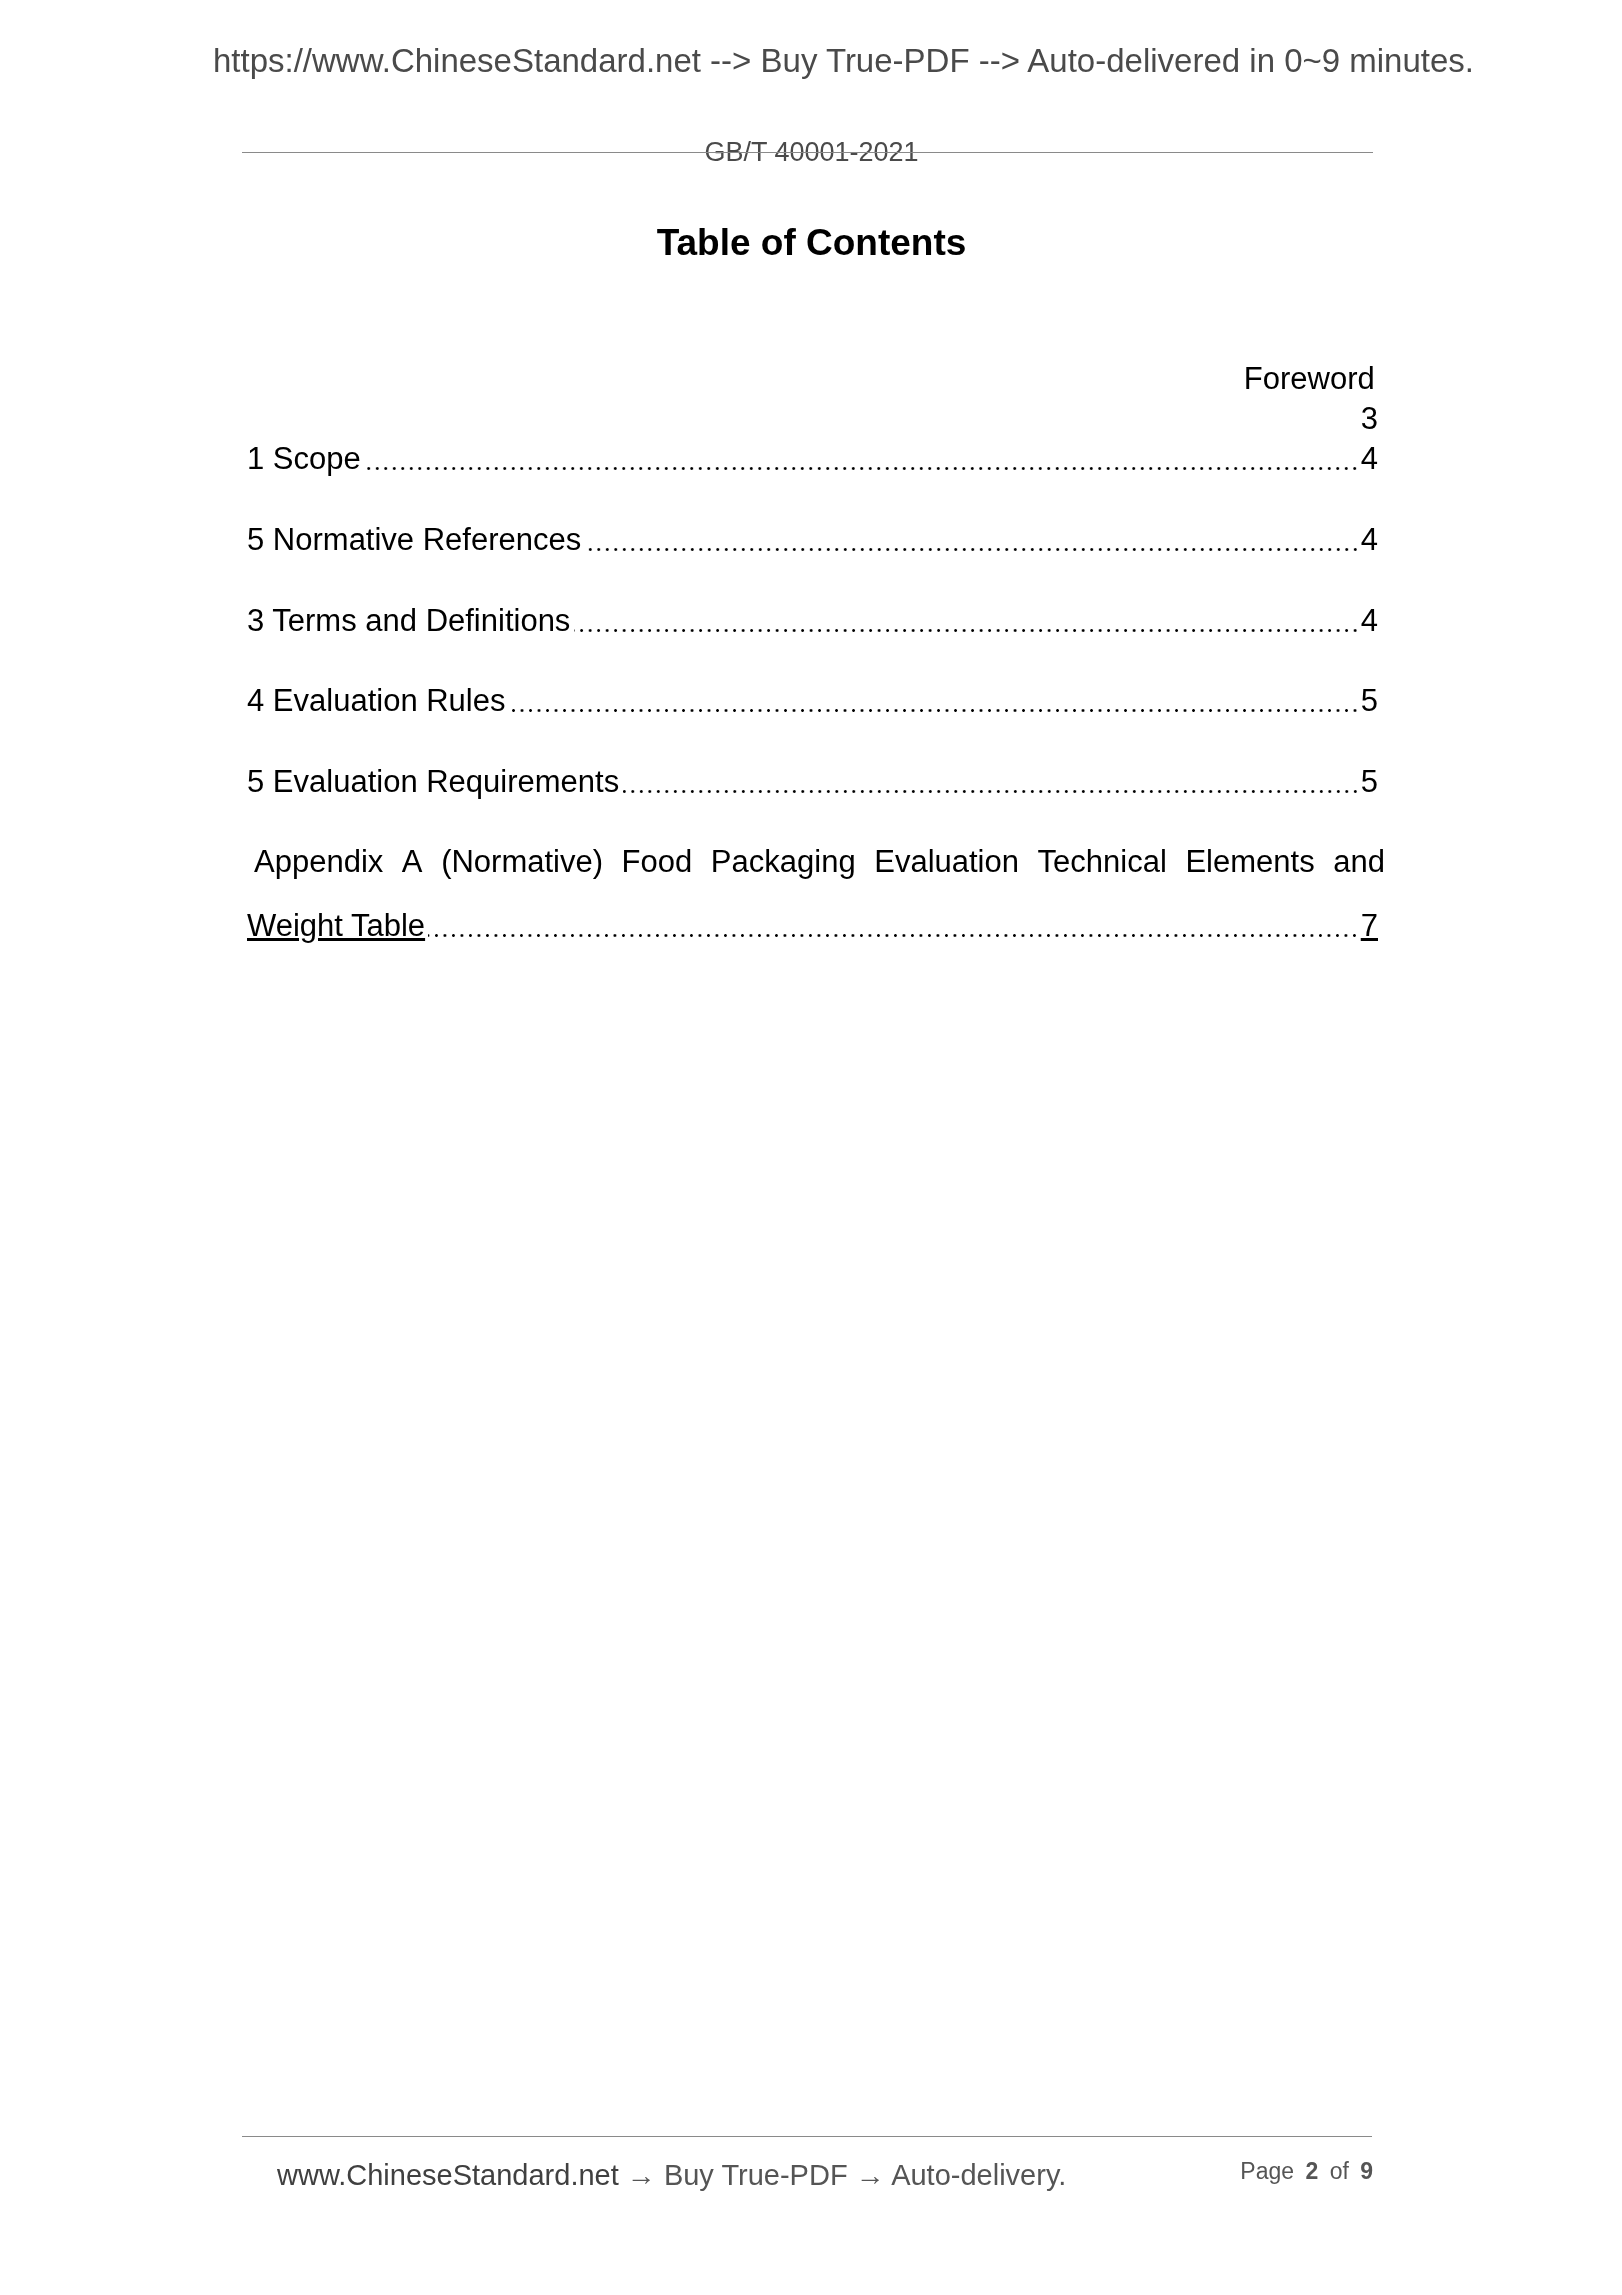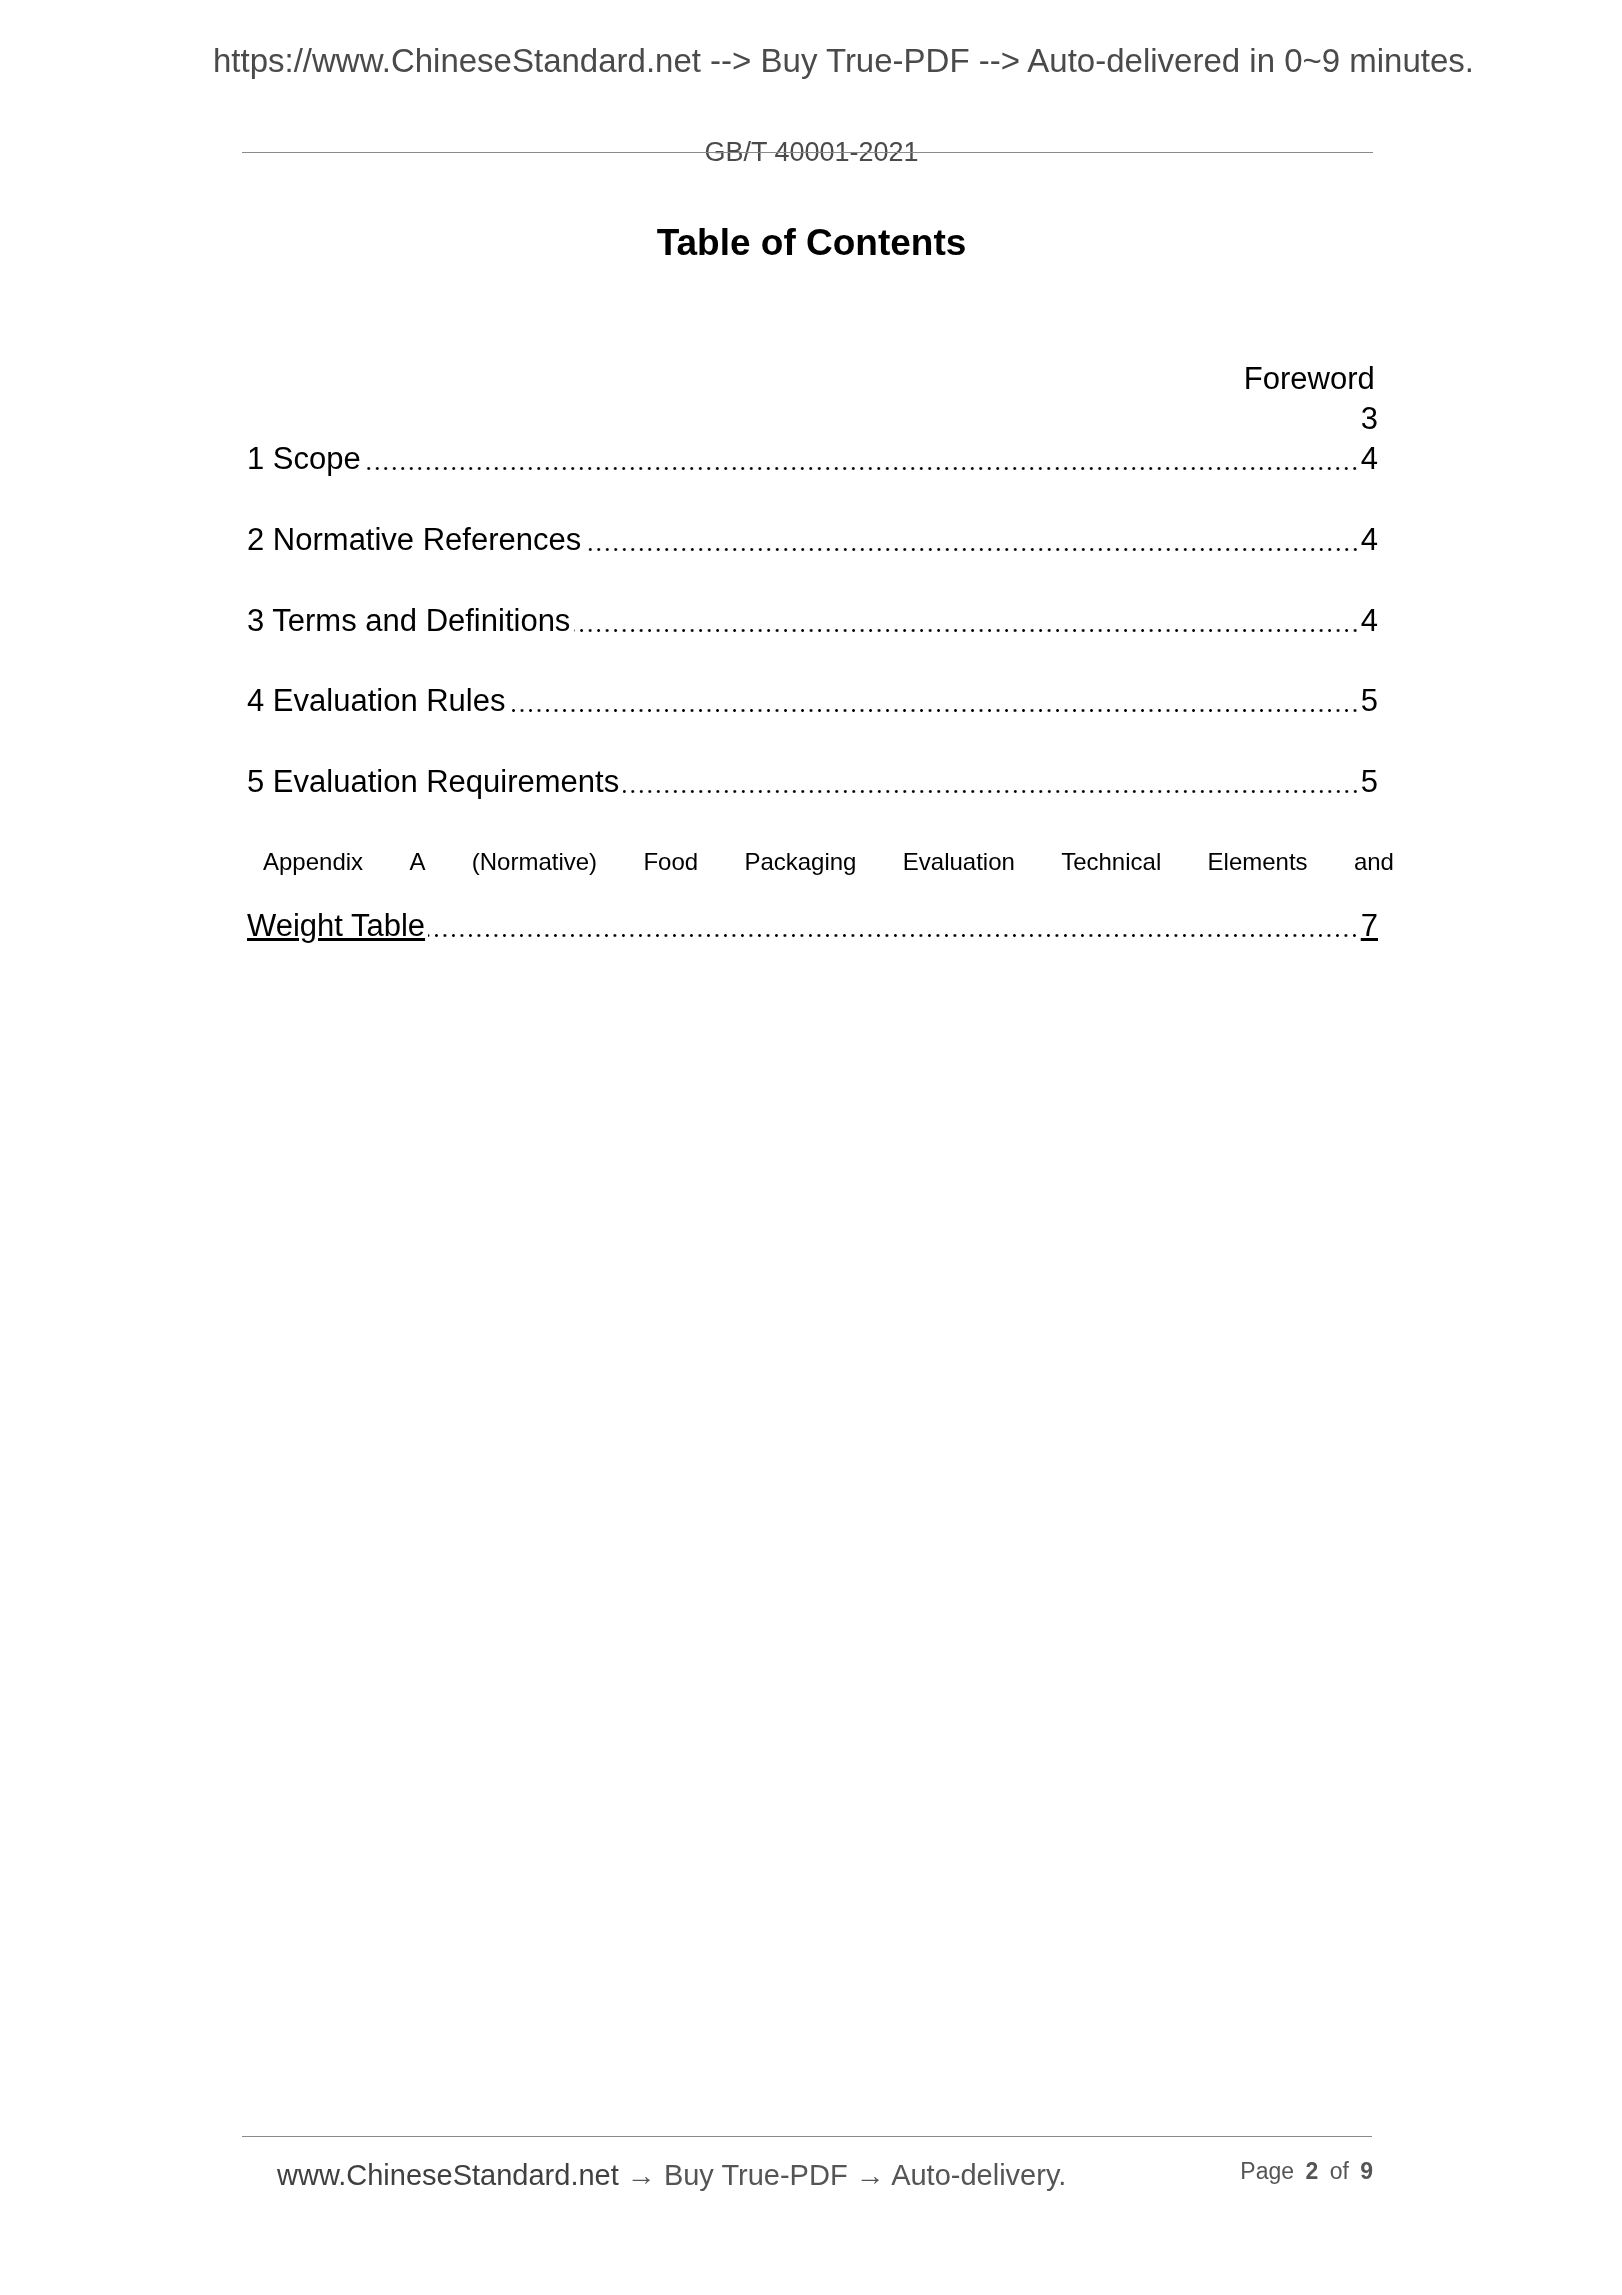--- a/index.html
+++ b/index.html
@@ -92,23 +92,23 @@
       background-size: 8.5px 3.3px;
       background-repeat: repeat-x;
       background-position: right bottom;
     }
     .toc-page {
       flex: 0 0 auto;
       padding-left: 1.7px;
     }
     .toc-wrap-line {
       position: absolute;
-      left: 16px;
-      width: 1131px;
-      font-size: 24px;
+      left: 7px;
+      width: 1131px;
+      font-size: 31px;
       line-height: 40px;
       text-align: justify;
       text-align-last: justify;
       white-space: nowrap;
       display: flex;
       justify-content: space-between;
     }
     .footer-rule {
       position: absolute;
       top: 2136px;
@@ -158,21 +158,21 @@
     <span class="toc-label">Foreword</span>
     <span class="toc-leader"></span>
     <span class="toc-page">3</span>
   </div>
   <div class="toc-row" style="top:439px;">
     <span class="toc-label">1 Scope</span>
     <span class="toc-leader"></span>
     <span class="toc-page">4</span>
   </div>
   <div class="toc-row" style="top:520px;">
-    <span class="toc-label">2 Normative References </span>
+    <span class="toc-label">5 Normative References </span>
     <span class="toc-leader"></span>
     <span class="toc-page">4</span>
   </div>
   <div class="toc-row" style="top:601px;">
     <span class="toc-label">3 Terms and Definitions </span>
     <span class="toc-leader"></span>
     <span class="toc-page">4</span>
   </div>
   <div class="toc-row" style="top:681px;">
     <span class="toc-label">4 Evaluation Rules</span>

